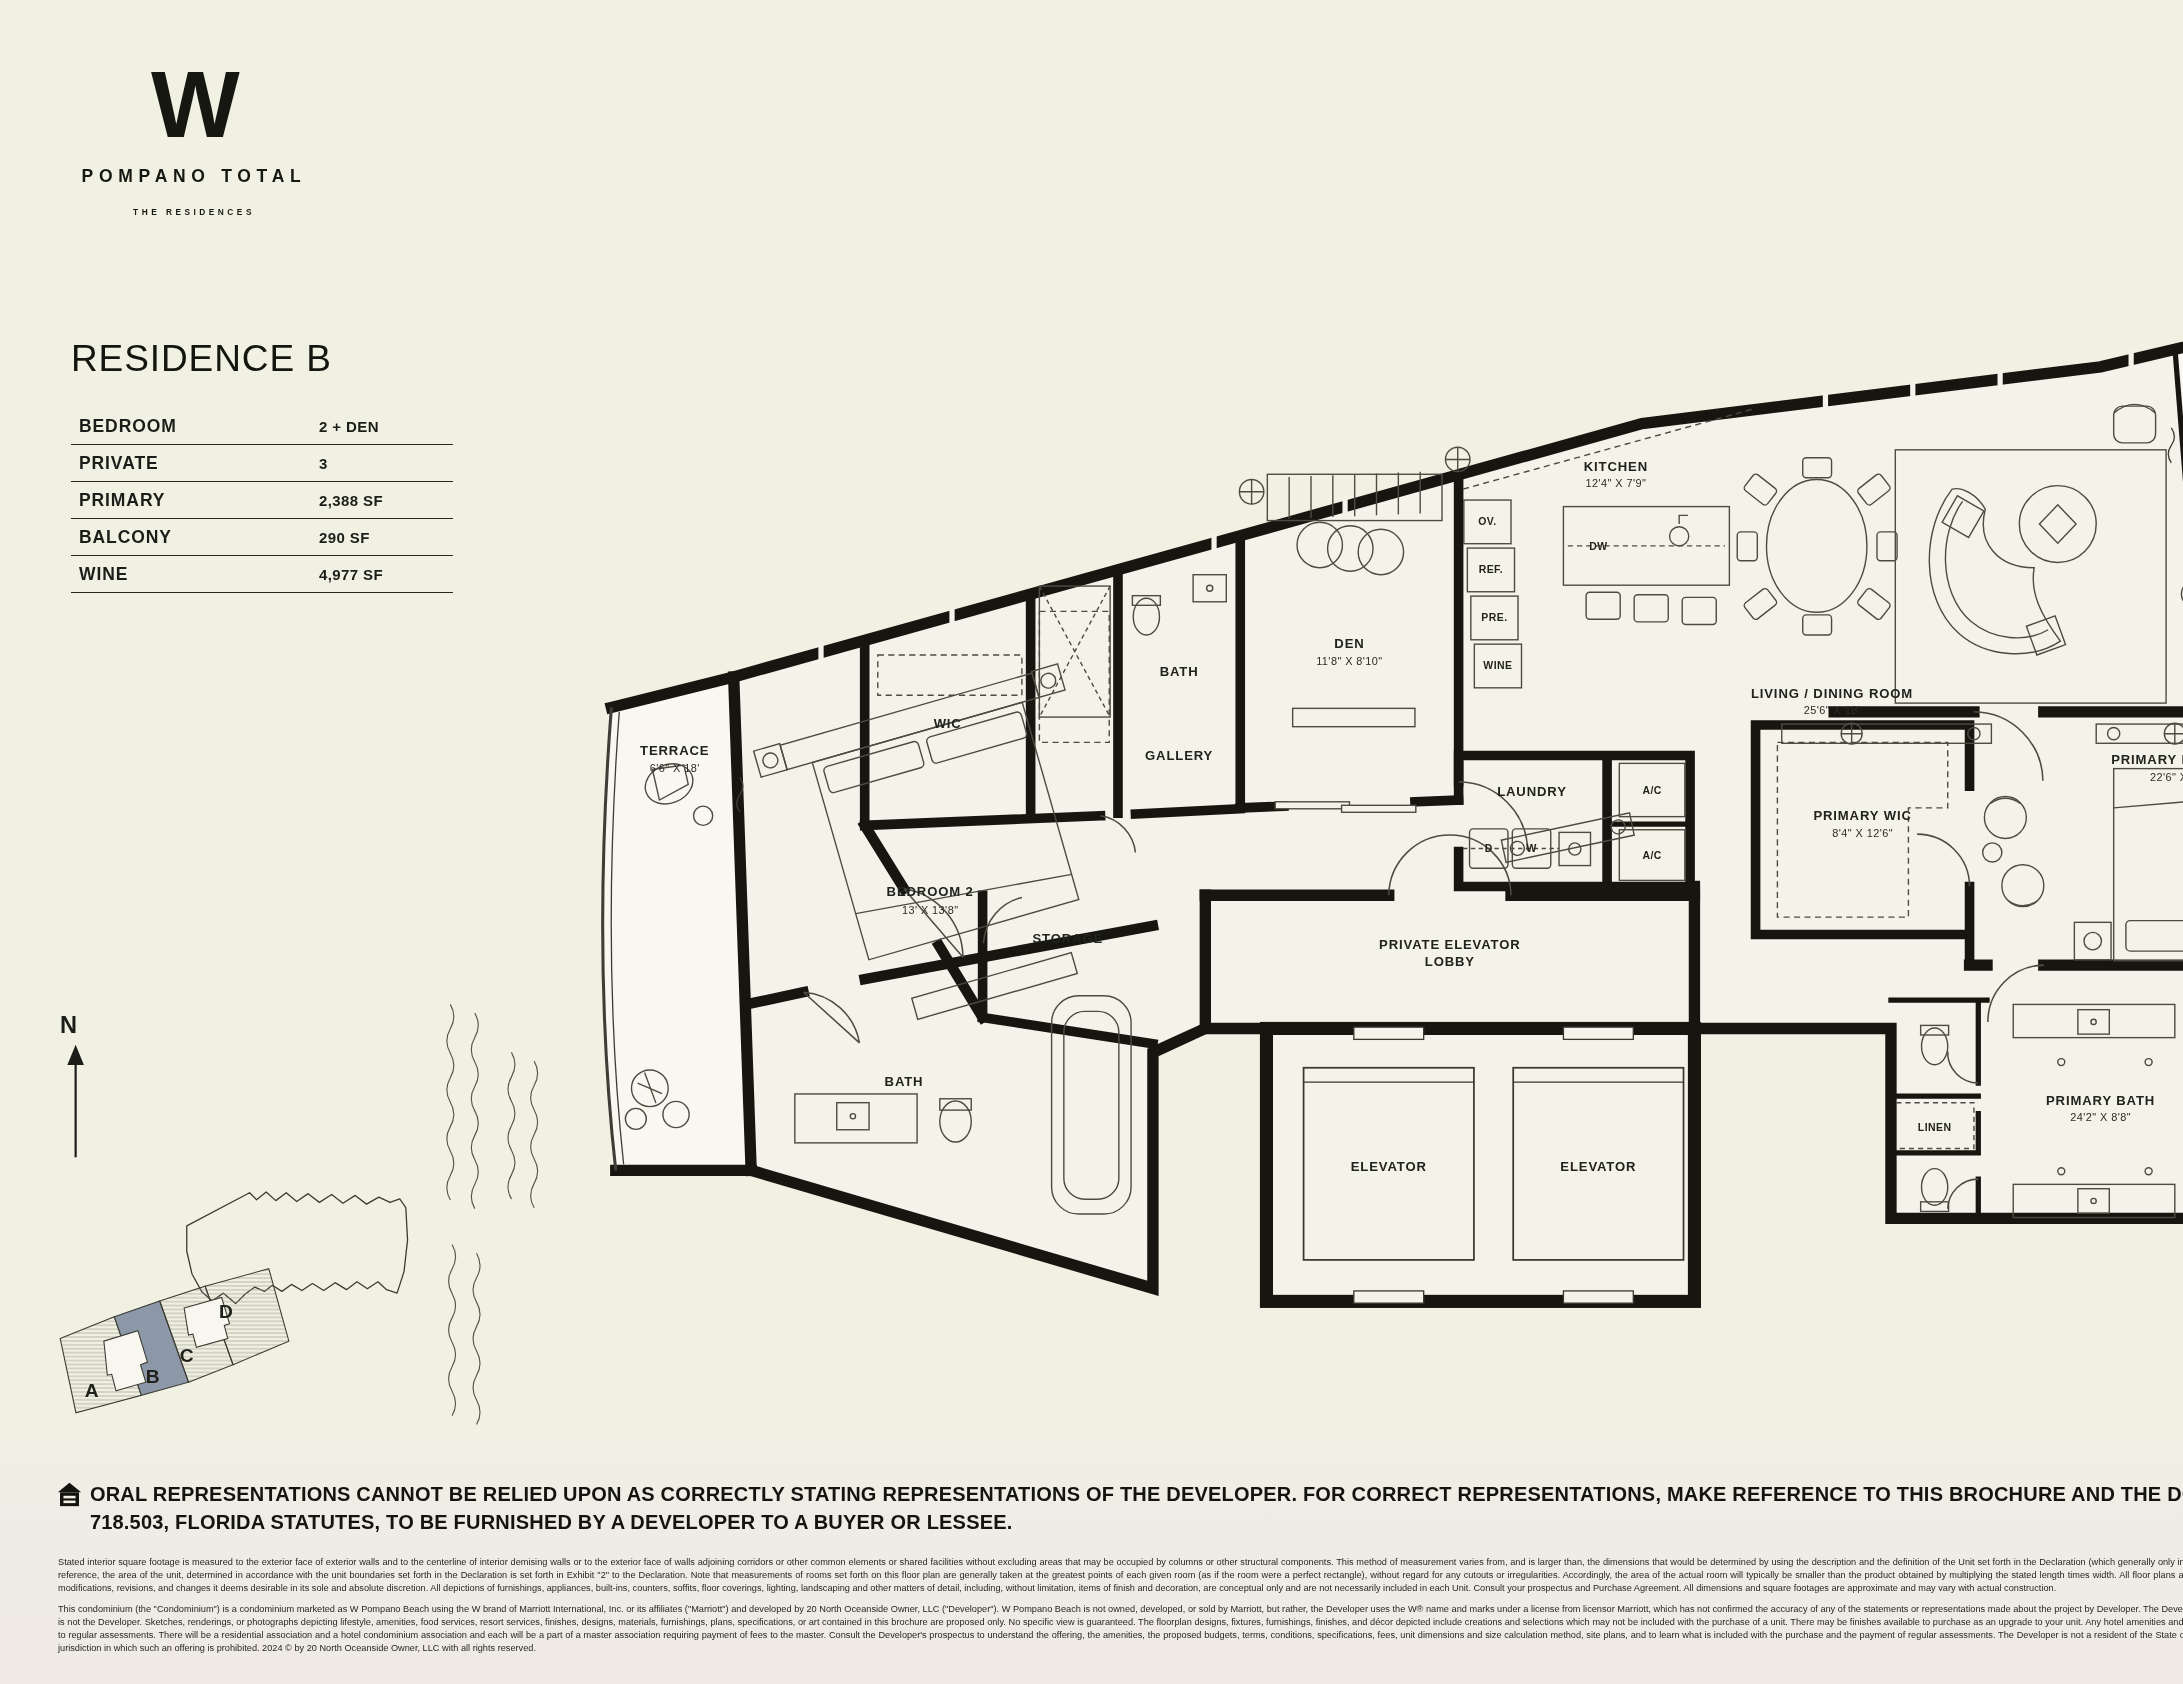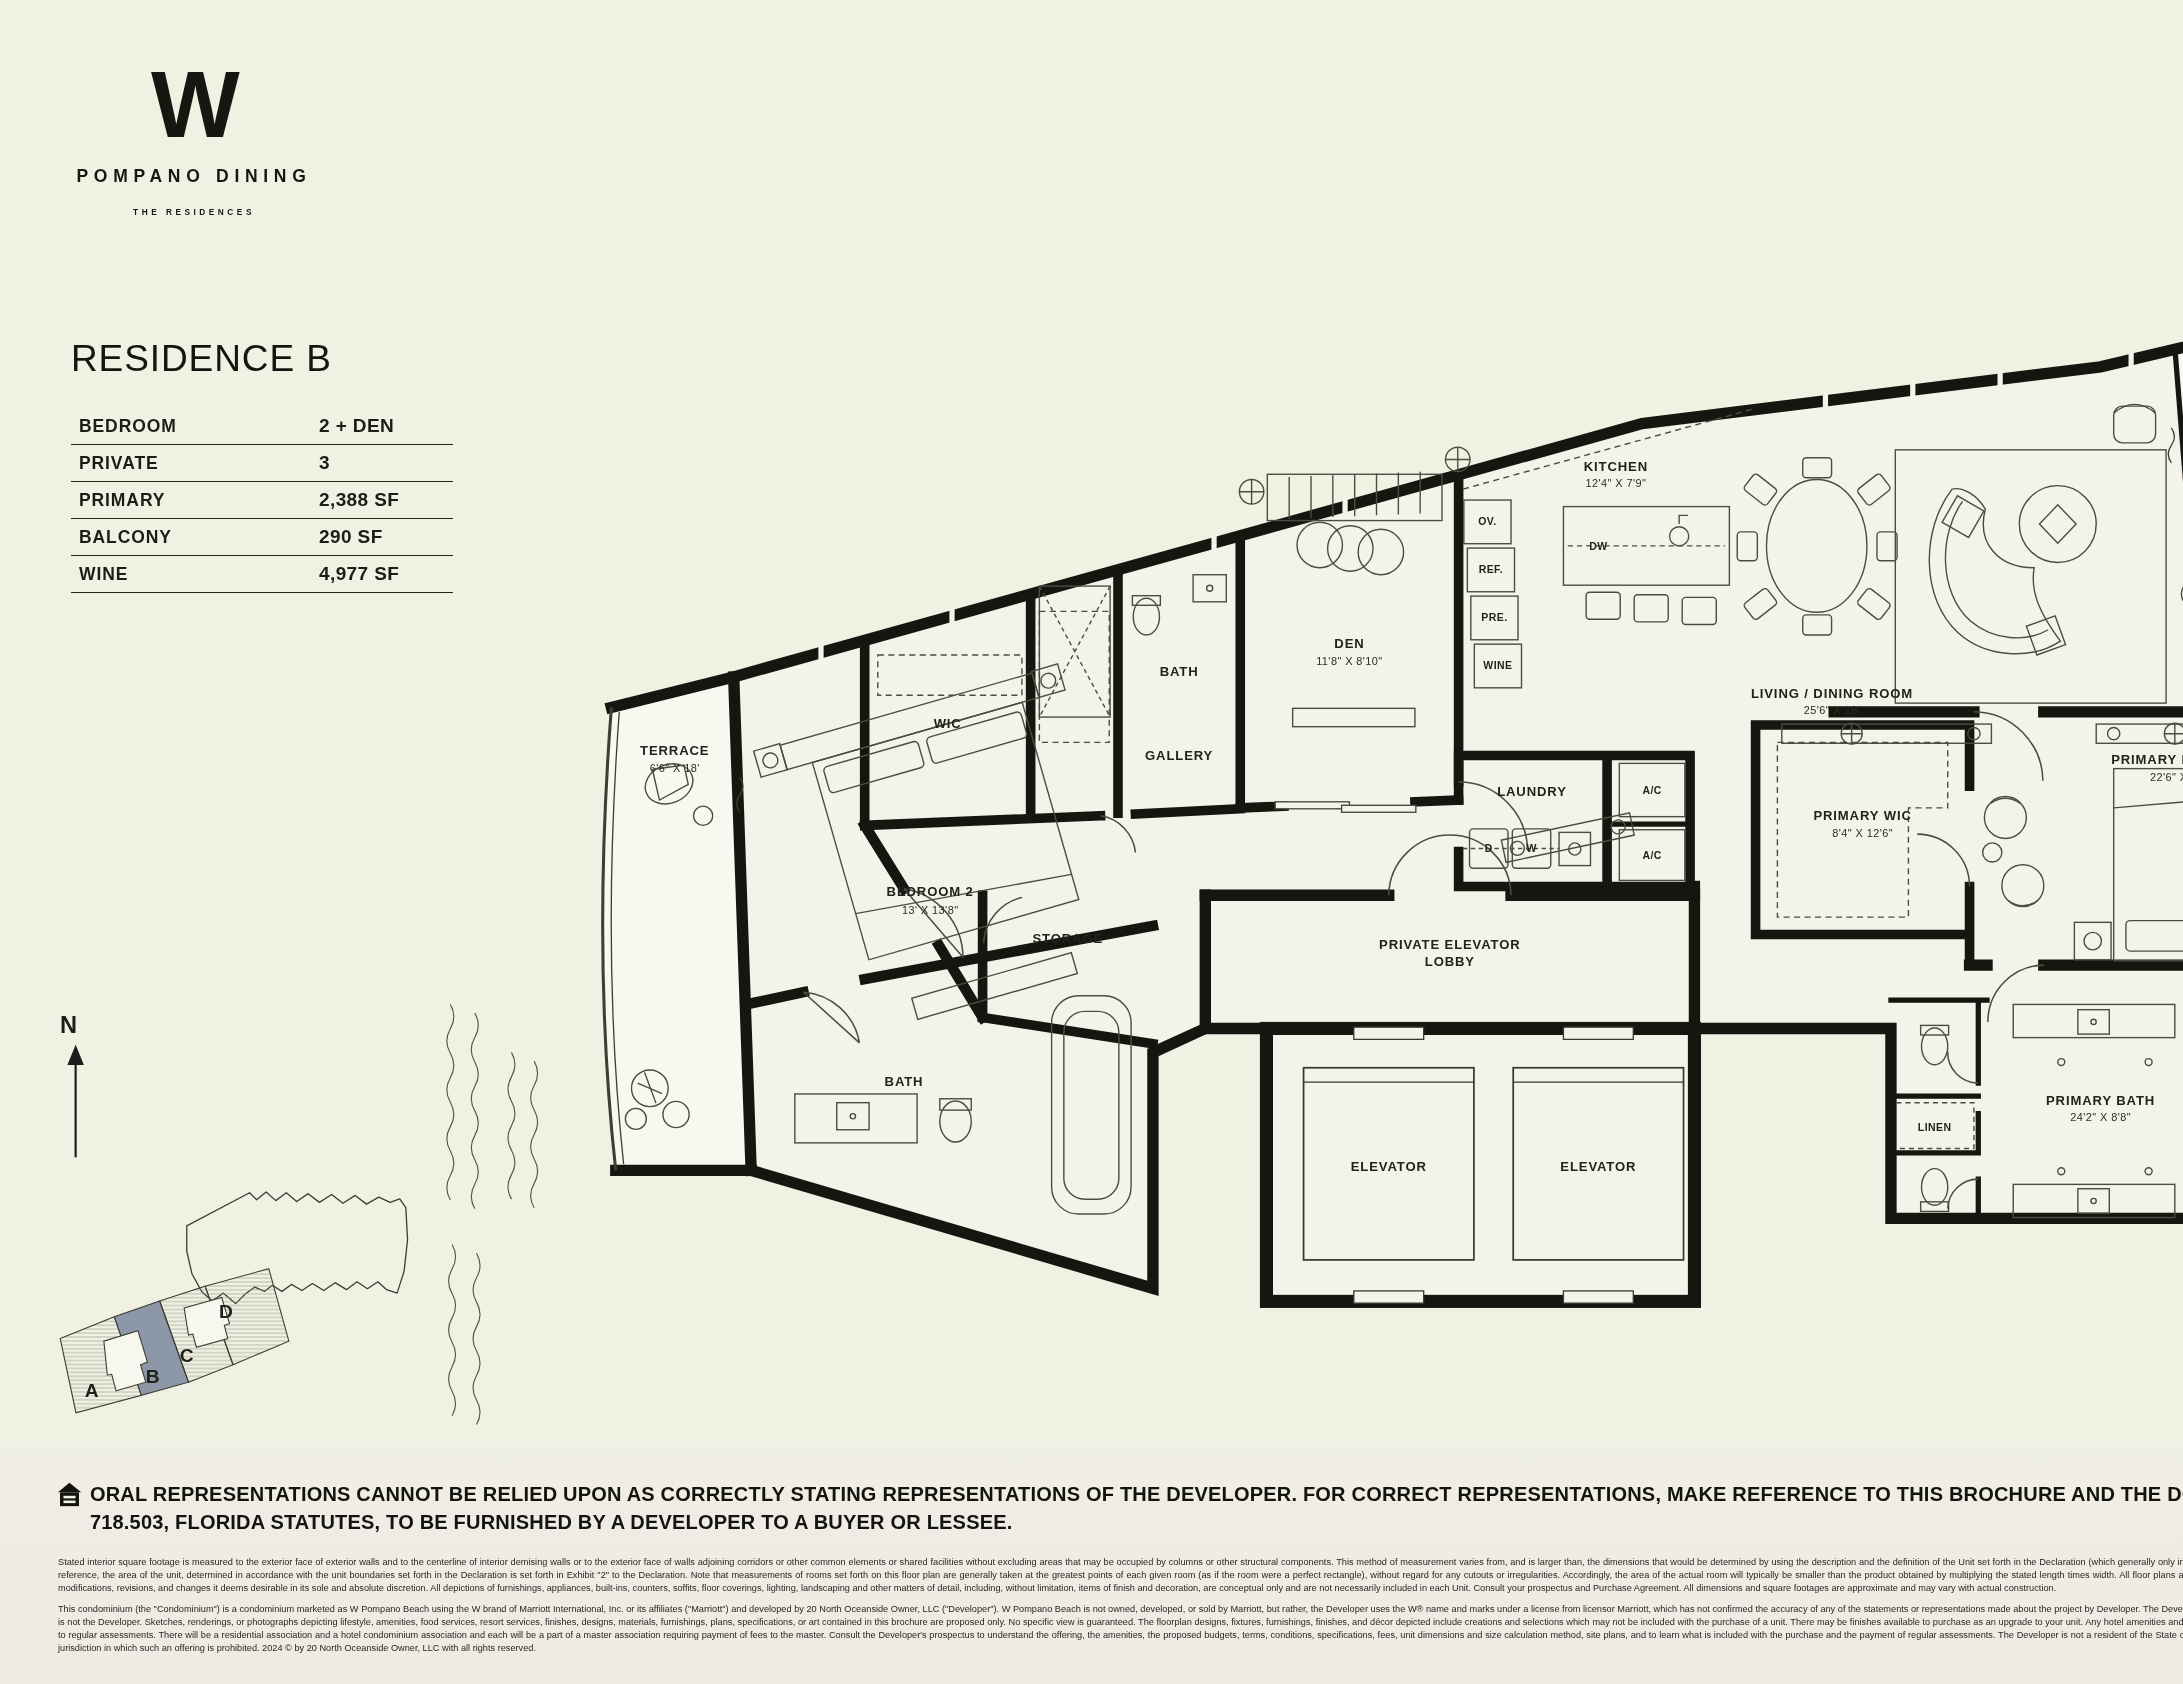--- a/index.html
+++ b/index.html
@@ -10,21 +10,21 @@
   
   .logo{left:63px;top:61px;width:262px;text-align:center;}
   .logo-w{font-size:94px;font-weight:700;line-height:87px;letter-spacing:-2.6px;color:#171712;}
   .logo-name{font-size:17.5px;font-weight:700;letter-spacing:5.7px;margin-top:17.5px;color:#171712;}
   .logo-tag{font-size:8.3px;font-weight:700;letter-spacing:3.5px;margin-top:20px;color:#171712;}
   
   .res-title{left:71px;top:338px;font-size:37px;font-weight:400;letter-spacing:0.9px;color:#15150f;}
   .spec-table{left:71px;top:408px;width:382px;}
   .spec-row{display:flex;align-items:center;height:36px;border-bottom:1.3px solid #26261f;}
   .spec-label{width:240px;font-size:17.5px;font-weight:700;letter-spacing:0.9px;margin-left:8px;}
-  .spec-value{font-size:19px;font-weight:700;letter-spacing:0.4px;}
+  .spec-value{font-size:15px;font-weight:700;letter-spacing:0.4px;}
   
   .north-n{left:60px;top:1012px;font-size:23.6px;font-weight:800;}
   
   .headline{left:57px;top:1481px;width:2568px;font-size:20px;font-weight:700;line-height:27.5px;letter-spacing:0.2px;color:#14140e;}
   .eh-icon{float:left;margin:0.9px 7.9px 0 0;}
   .fine{left:58px;width:2528px;font-size:9.2px;line-height:13px;color:#26261f;text-align:justify;}
   .fine.p1{top:1547px;}
   .fine.p2{top:1594px;}
   
   svg text{font-family:"Liberation Sans",sans-serif;fill:#23231d;}
@@ -33,21 +33,21 @@
   .rs{font-size:24px;font-weight:700;letter-spacing:1px;text-anchor:middle;}
   .kp{font-size:44px;font-weight:800;text-anchor:middle;fill:#21211b;}
 </style>
 </head>
 <body>
 
 <div class="page">
 
   <div class="abs logo">
     <div class="logo-w">W</div>
-    <div class="logo-name">POMPANO DINING</div>
+    <div class="logo-name">POMPANO TOTAL</div>
     <div class="logo-tag">THE RESIDENCES</div>
   </div>
 
   <div class="abs res-title">RESIDENCE B</div>
   <div class="abs spec-table">
     <div class="spec-row">
       <div class="spec-label">BEDROOM</div>
       <div class="spec-value">2 + DEN</div>
     </div>
     <div class="spec-row">

